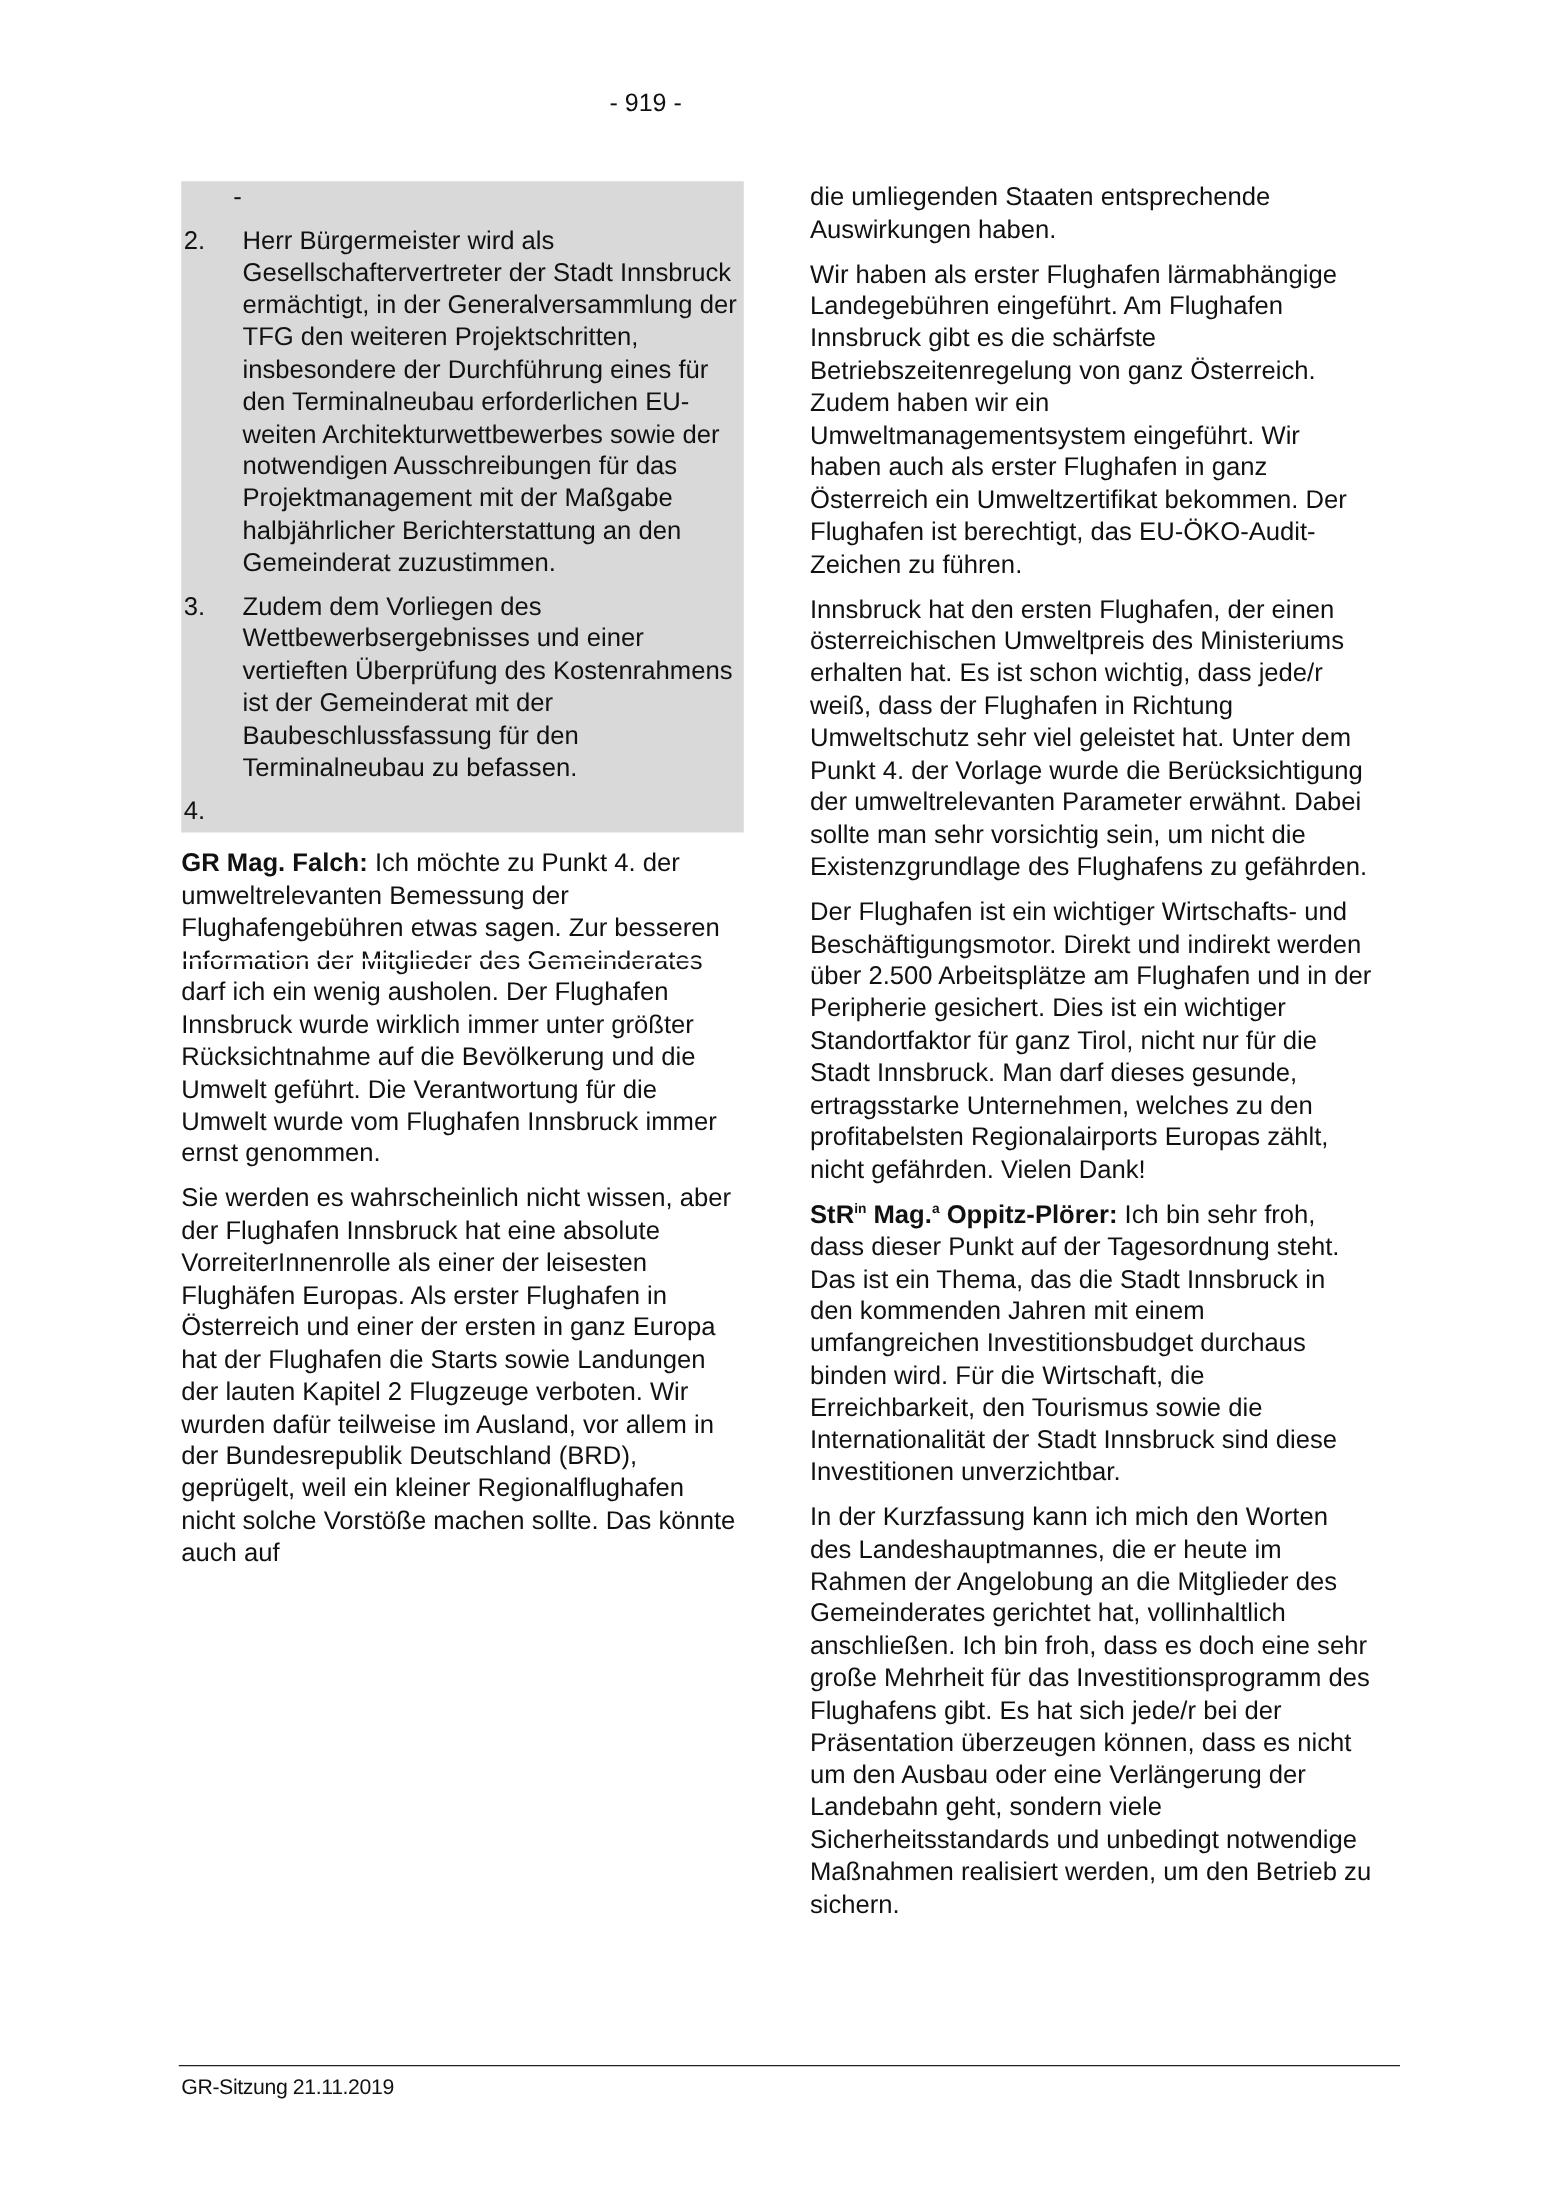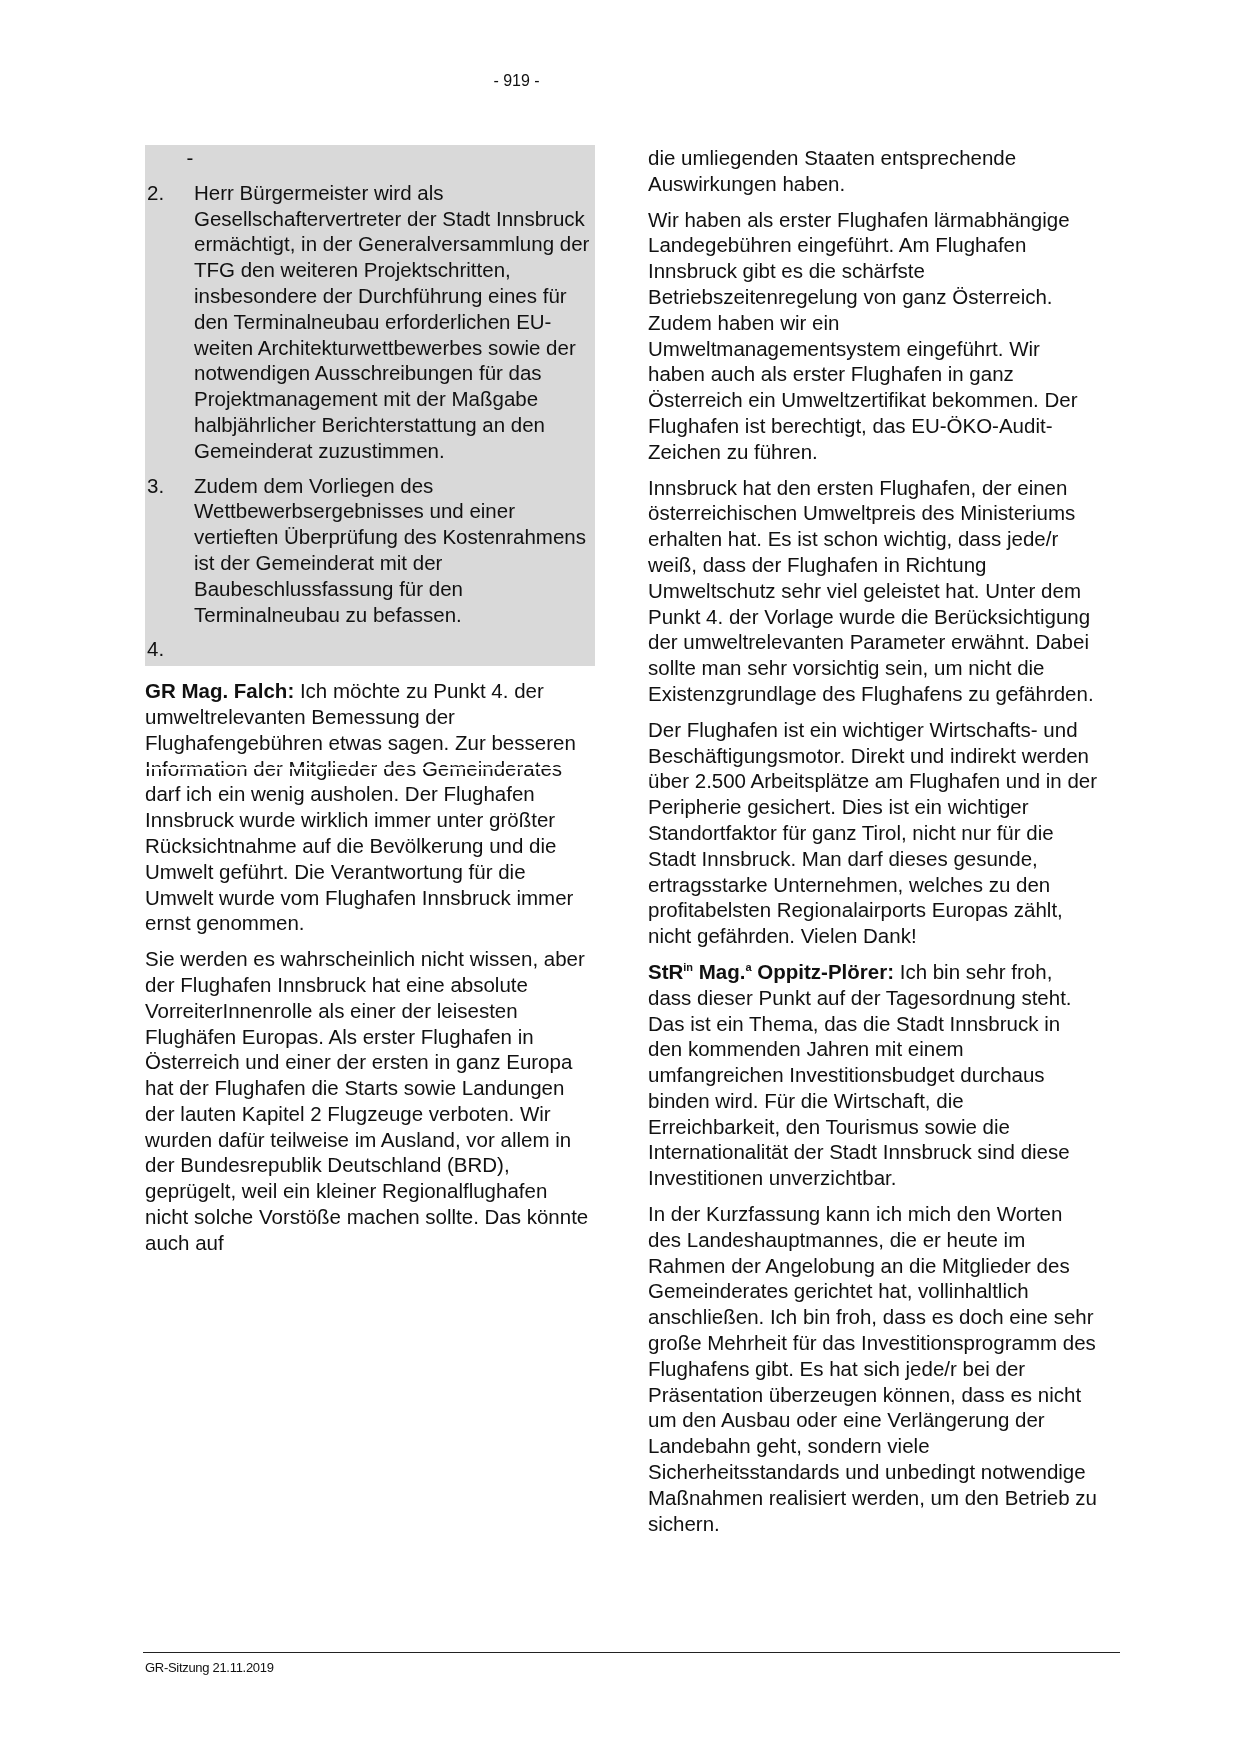--- a/index.html
+++ b/index.html
@@ -1,19 +1,19 @@
 <!DOCTYPE html>
 <html><head>
 <meta charset="utf-8">
 <style>
   html, body { margin: 0; padding: 0; background: #ffffff; }
   body { width: 1241px; height: 1754px; position: relative; overflow: hidden;
          font-family: "Liberation Sans", sans-serif; color: #111111; }
   .page-number { position: absolute; top: 72px; left: 0; width: 1033px; text-align: center;
-                 font-size: 16px; }
+                 font-size: 20px; }
   .col { position: absolute; font-size: 20.5px; line-height: 25.8px; }
   .col-left { left: 145px; top: 145px; width: 450px; }
   .col-right { left: 648px; top: 145px; width: 450px; }
 
   .motion-box { background: #d9d9d9; position: relative; padding-bottom: 4px; }
   .sep { position: absolute; left: 0; width: 450px; height: 2px; background: #ffffff; }
   .sep.s1 { top: 622px; }
   .sep.s2 { top: 797px; }
 
   .sub-item { display: flex; }
@@ -24,21 +24,21 @@
   .num-item .marker { width: 47px; flex: none; padding-left: 2px; }
   .num-item .text { flex: 1; padding-right: 4px; }
   .first-sub { padding-top: 0; }
 
   .para { margin: 0 0 10px 0; }
   .para.after-box { margin-top: 12px; }
   .speaker { font-weight: bold; }
   sup { font-size: 11px; line-height: 0; vertical-align: super; }
 
   .footer-rule { position: absolute; left: 143px; top: 1652px; width: 977px; height: 1px; background: #222; }
-  .footer-text { position: absolute; left: 145px; top: 1660px; font-size: 13px; letter-spacing: -0.3px; }
+  .footer-text { position: absolute; left: 145px; top: 1660px; font-size: 17px; letter-spacing: -0.3px; }
 </style>
 </head>
 <body>
 
 <div class="page-number">- 919 -</div>
 
 <div class="col col-left">
   <div class="motion-box">
     <div class="sep s1"></div>
     <div class="sep s2"></div>

